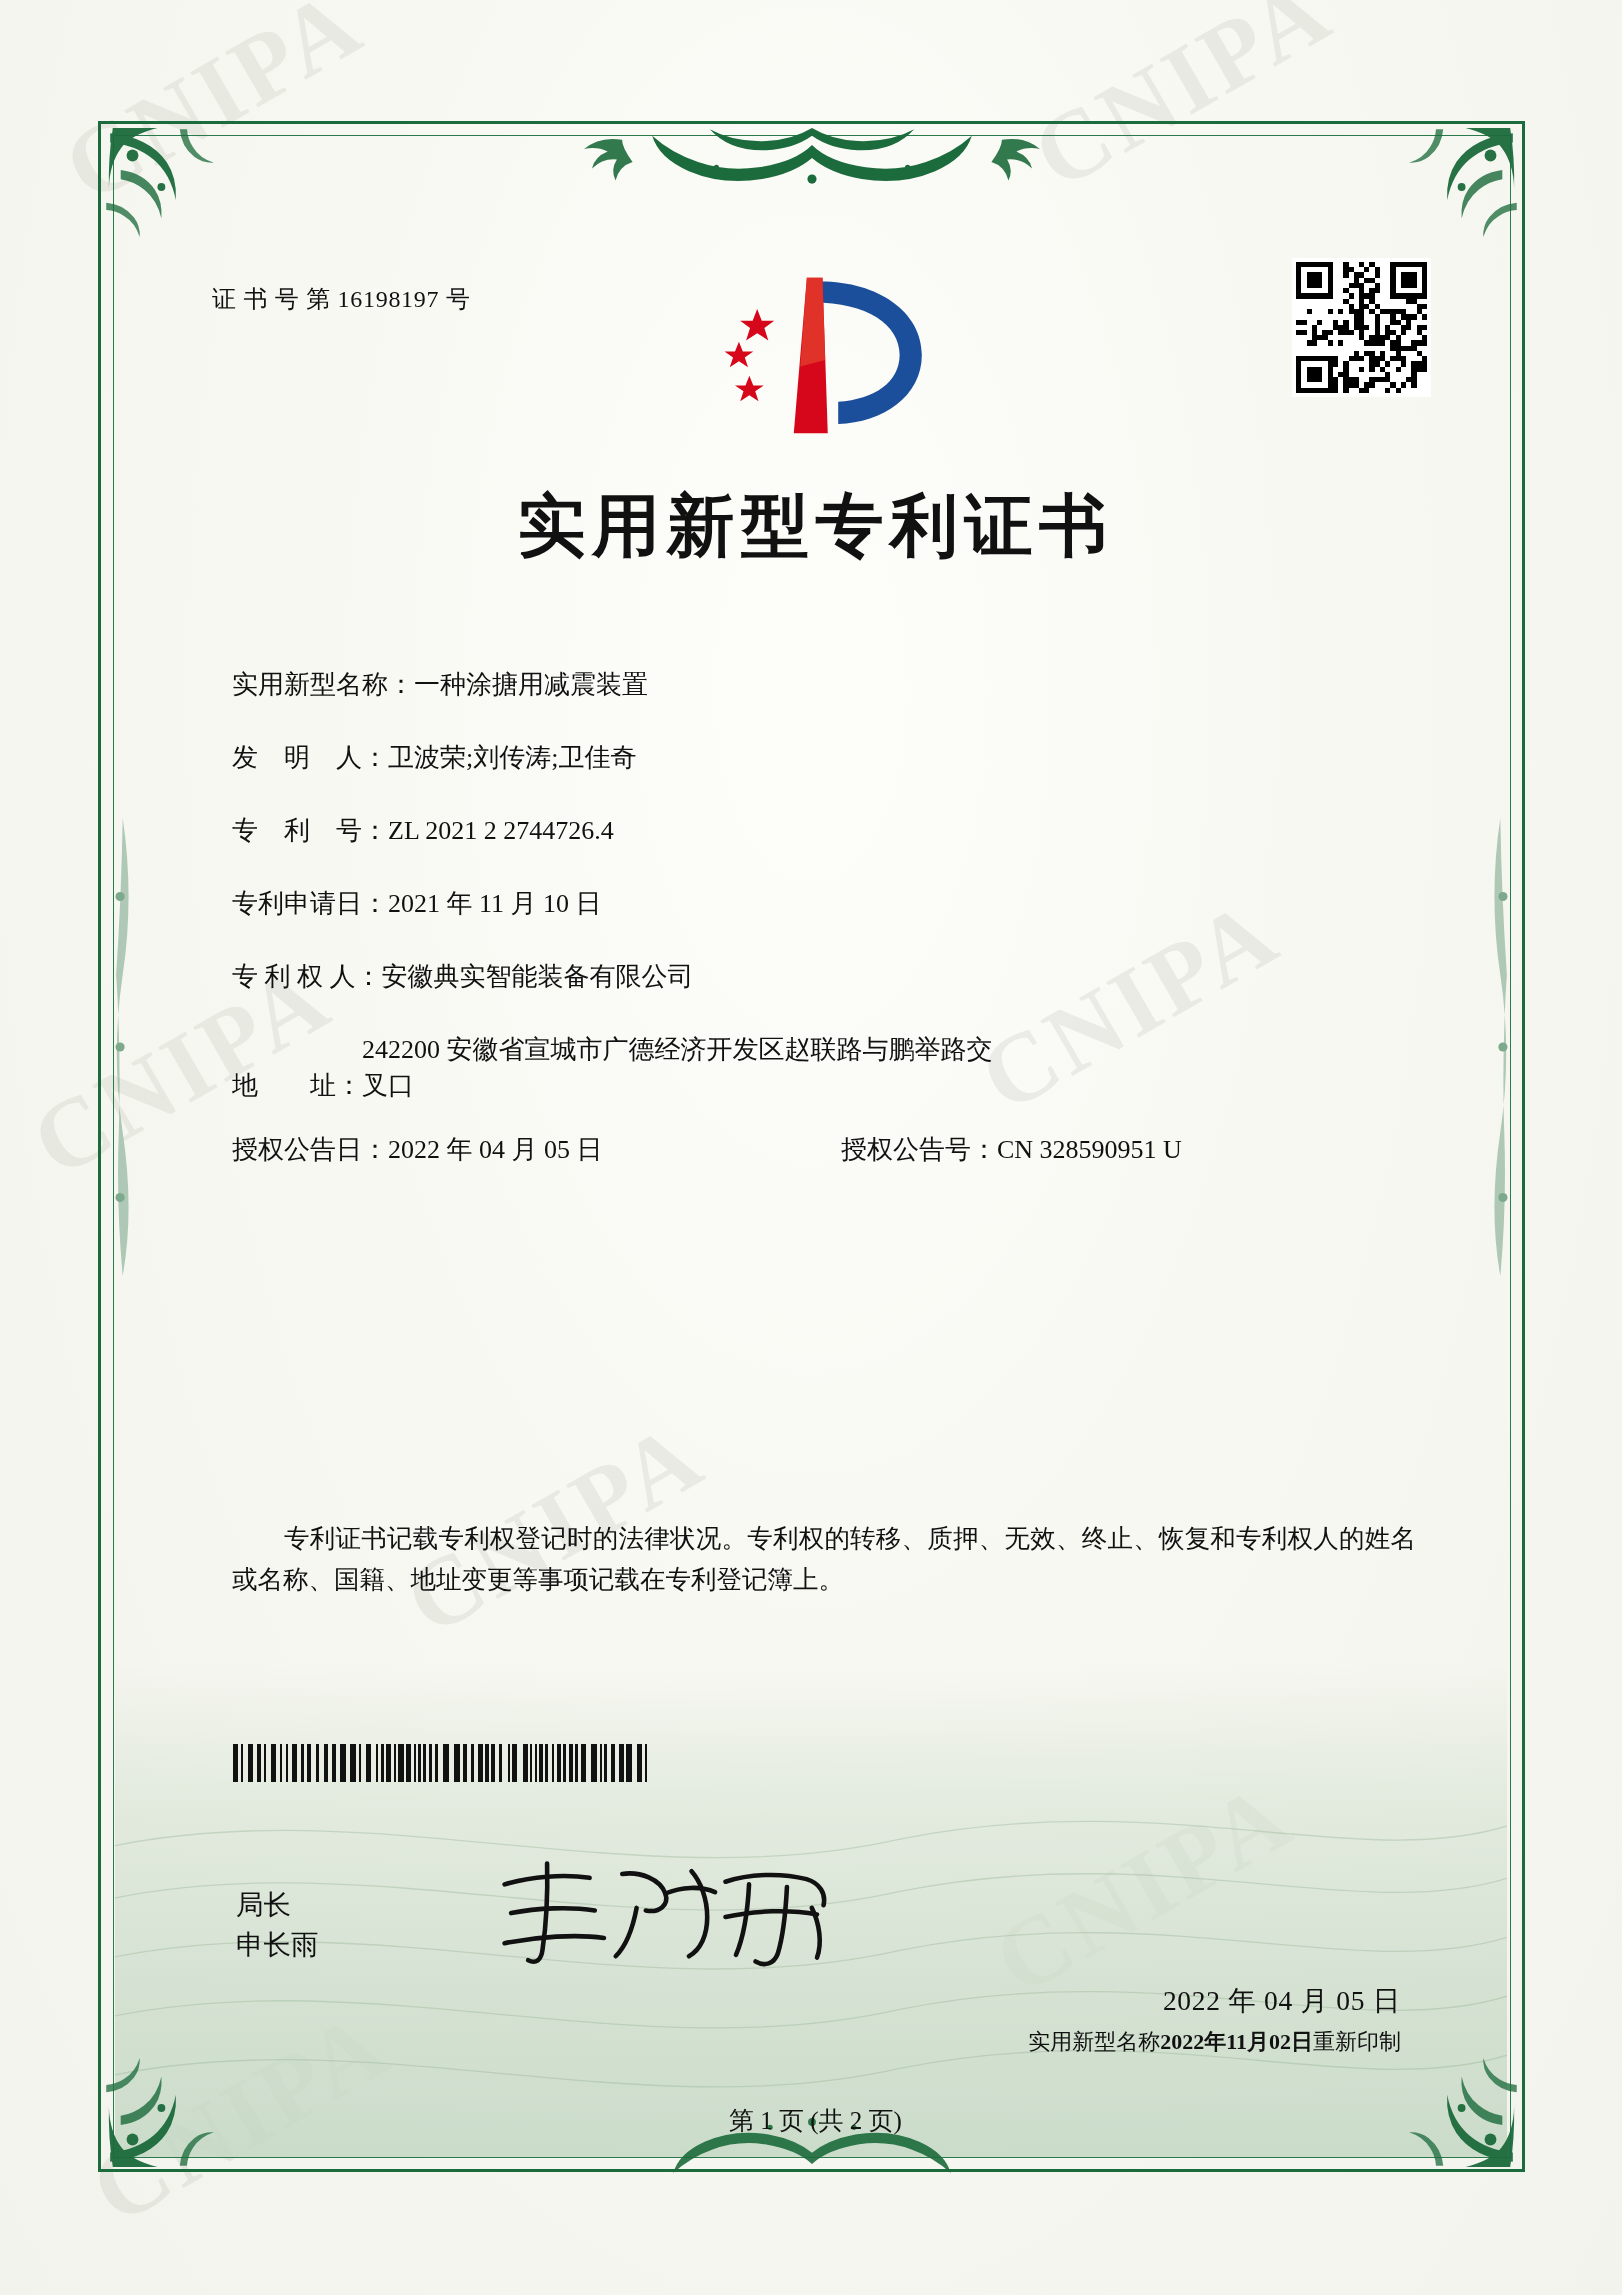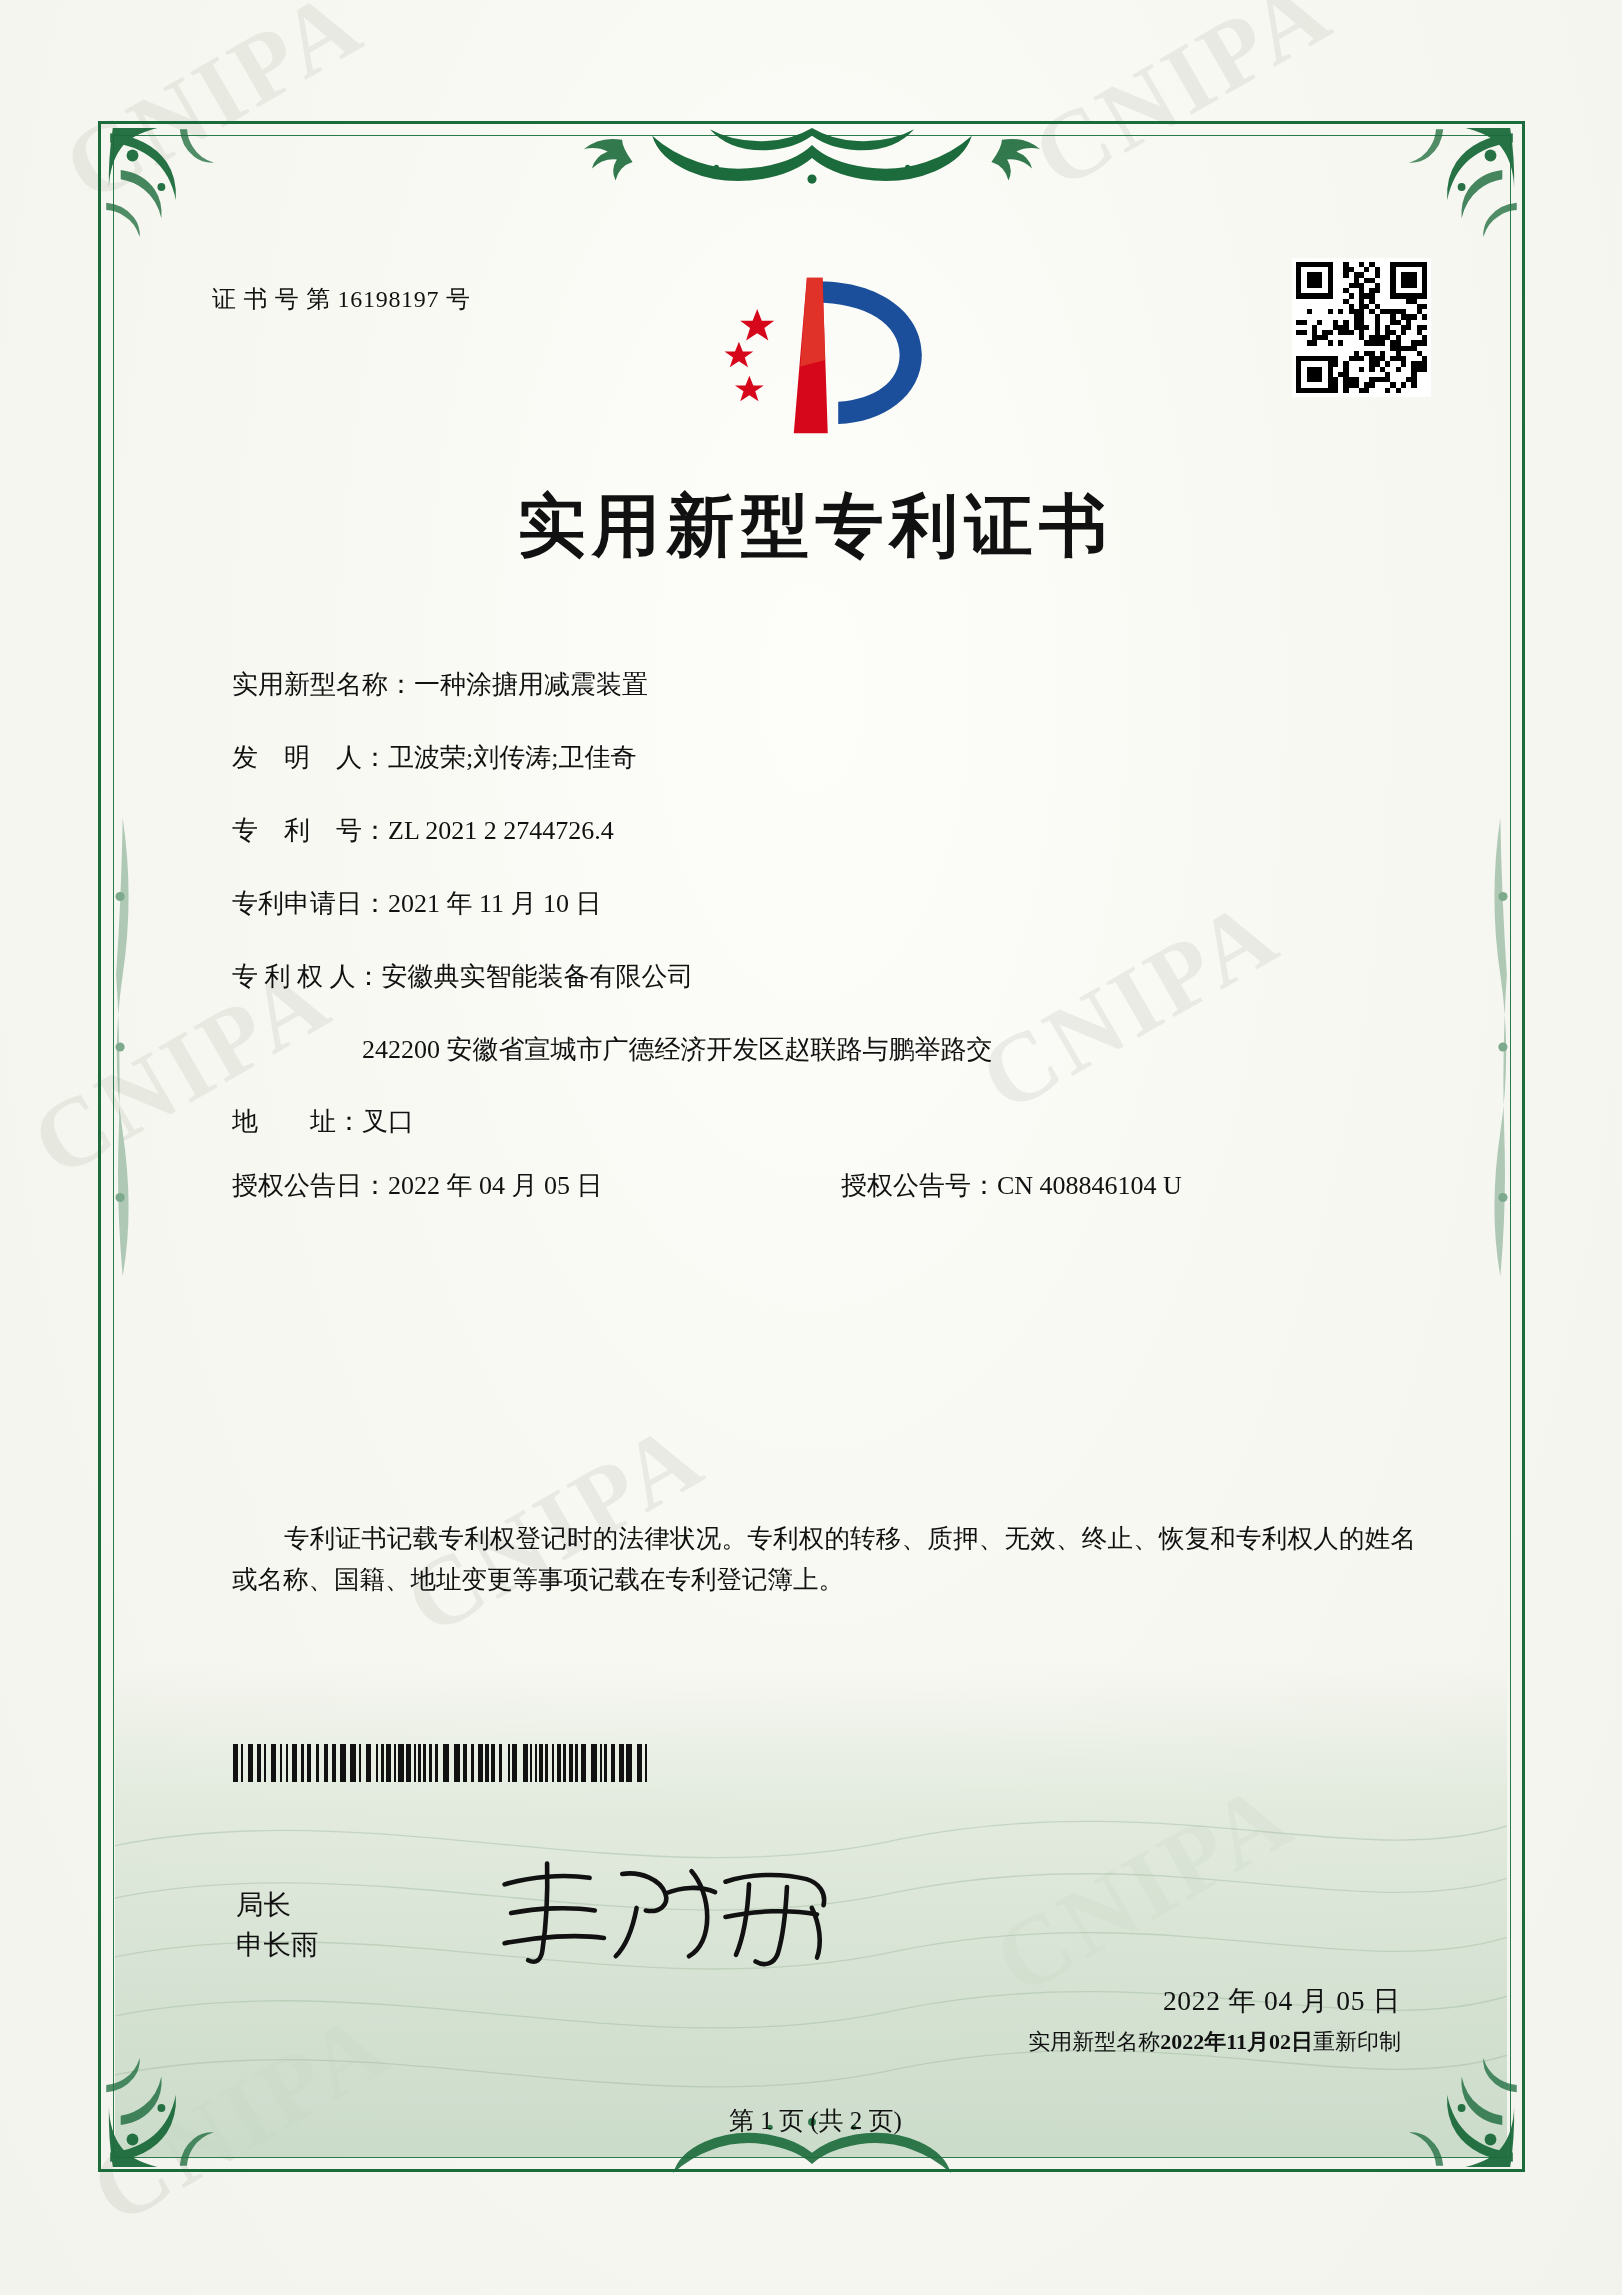--- a/index.html
+++ b/index.html
@@ -178,21 +178,21 @@
     display: flex;
     align-items: flex-end;
   }
   .field .lbl {
     white-space: pre;
     flex: 0 0 auto;
   }
   .field .val {
     flex: 1 1 auto;
   }
-  .field .val .indent2 { display:block;margin-top:36px; }
+  .field .val .indent2 { display:block; }
 
   .two-col {
     display: flex;
     margin-bottom: 26px;
     font-size: 26px;
     color: #111;
   }
   .two-col .c1 { width: 609px; }
   .two-col .c2 { flex: 1; }
 
@@ -1085,21 +1085,21 @@
           <span>242200 安徽省宣城市广德经济开发区赵联路与鹏举路交</span>
           <span class="indent2">叉口</span>
         </span>
       </div>
 
       <div class="two-col">
         <div class="c1">
           <span>授权公告日：</span><span>2022 年 04 月 05 日</span>
         </div>
         <div class="c2">
-          <span>授权公告号：</span><span>CN 408846104 U</span>
+          <span>授权公告号：</span><span>CN 328590951 U</span>
         </div>
       </div>
 
     </div>
 
     <div class="para p2">
       <span class="ind">专利证书记载专利权登记时的法律状况。专利权的转移、质押、无效、终止、恢复和专利权人的姓名或名称、国籍、地址变更等事项记载在专利登记簿上。</span>
     </div>
 
     <div class="barcode" id="barcode">

